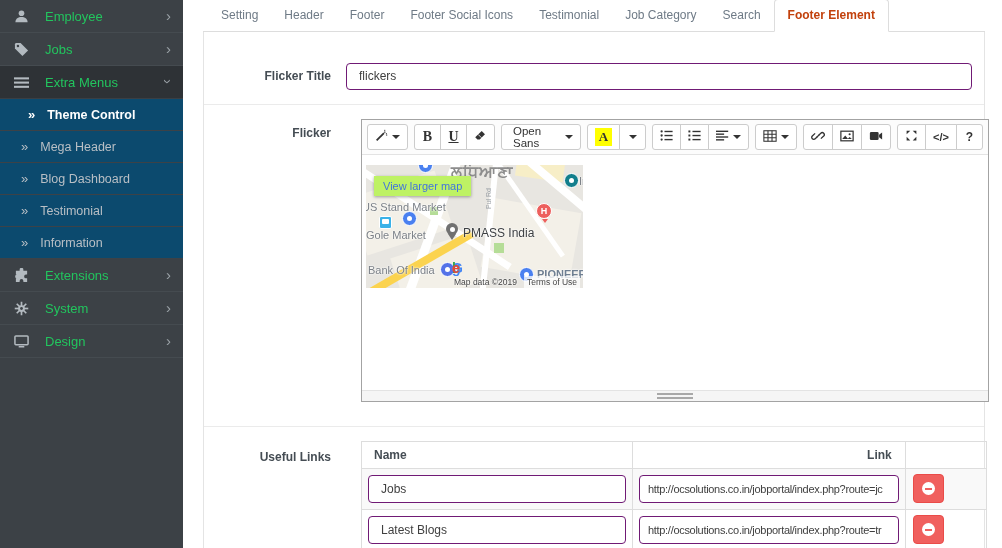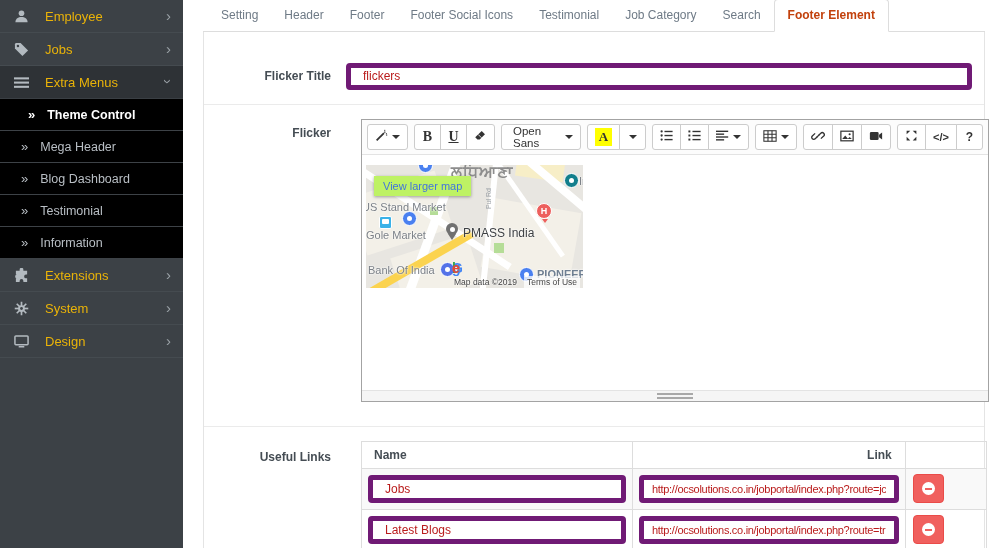--- a/index.html
+++ b/index.html
@@ -2,48 +2,48 @@
 <html><head>
 <meta charset="utf-8">
 <style>
   html,body{width:1002px;height:548px;margin:0;overflow:hidden;background:#fff;
     font-family:"Liberation Sans","DejaVu Sans",sans-serif;}
   *{box-sizing:border-box;}
 
   
   .sidebar{position:absolute;left:0;top:0;width:183px;height:548px;background:#3c4146;}
   .side-item{height:33px;display:flex;align-items:center;padding:0 12px 0 14px;
-    color:#eab308;font-size:13px;border-bottom:1px solid #454b50;cursor:pointer;}
+    color:#22c55e;font-size:13px;border-bottom:1px solid #454b50;cursor:pointer;}
   .side-item .sicon{width:16px;margin-right:15px;color:#b3bac0;display:flex;align-items:center;}
   .side-item .slabel{flex:1;}
   .chev-r::after{content:"\203A";color:#9aa1a7;font-size:15px;line-height:1;}
   .chev-d::after{content:"\203A";color:#9aa1a7;font-size:15px;line-height:1;display:inline-block;transform:rotate(90deg);}
   .side-item.expanded{background:#2e3236;border-bottom:1px solid #3a3f44;}
-  .submenu .sub-item{height:32px;display:flex;align-items:center;background:#000000;
+  .submenu .sub-item{height:32px;display:flex;align-items:center;background:#0c4a6e;
     border-bottom:1px solid #3d4247;color:#b9bfc5;font-size:12.5px;padding-left:21px;cursor:pointer;}
   .sub-item .guill{margin-right:12px;}
   .guill::before{content:"\00BB";font-size:13px;}
   .submenu .sub-item.active{color:#fff;font-weight:bold;padding-left:28px;}
 
   
   .main{position:absolute;left:183px;top:0;right:0;bottom:0;background:#fff;}
   .tabs{margin:0 17px 0 20px;display:flex;align-items:flex-end;border-bottom:1px solid #ddd;
     height:32px;padding-left:5px;}
   .tab{padding:8px 13px 9px;font-size:12px;color:#6e7a86;cursor:pointer;white-space:nowrap;}
   .tab.active{background:#fff;border:1px solid #ddd;border-bottom:1px solid #fff;margin-bottom:-1px;
     border-radius:4px 4px 0 0;color:#c2410c;font-weight:bold;}
   .panel{margin:0 17px 0 20px;border-left:1px solid #e4e4e4;border-right:1px solid #e4e4e4;
     height:516px;padding-top:16px;}
   .divider{border-top:1px solid #ebebeb;}
   .fgroup{display:flex;}
   .ctl-label{width:127px;text-align:right;font-weight:bold;font-size:12px;color:#454d54;flex:none;}
   .fg1{align-items:center;height:56px;}
   .fg-content{margin-left:15px;width:626px;}
-  .form-control{height:27px;width:100%;border:5px solid #701a75;border-radius:4px;padding:0 12px;
-    font-size:12px;color:#b91c1c;outline:none;background:#fff;}
+  .form-control{height:27px;width:100%;border:1px solid #701a75;border-radius:4px;padding:0 12px;
+    font-size:12px;color:#404040;outline:none;background:#fff;}
 
   
   .fg2{padding:14px 0 24px;}
   .fg2 .ctl-label{padding-top:7px;}
   .editor{margin-left:15px;width:628px;border:1px solid #a3a3a3;background:#fff;}
   .toolbar{padding:4px 5px;background:#fcfcfc;border-bottom:1px solid #e3e3e3;display:flex;gap:6px;}
   .bgroup{display:flex;}
   .tbtn{height:26px;min-width:27px;padding:0 7px;background:#fff;border:1px solid #ccc;
     display:flex;align-items:center;justify-content:center;font-size:12px;color:#333;cursor:pointer;gap:4px;}
   .bgroup .tbtn + .tbtn{margin-left:-1px;}

